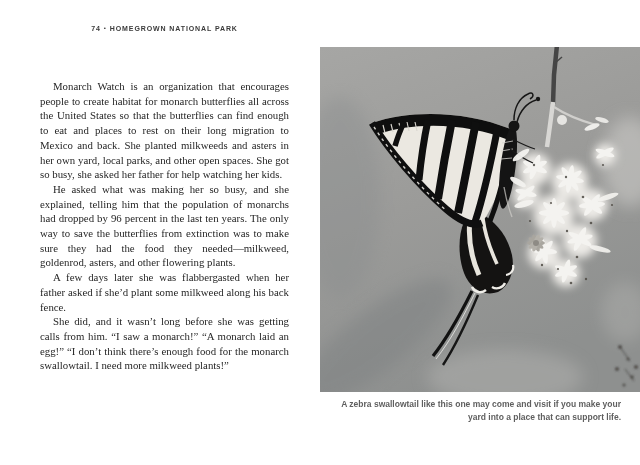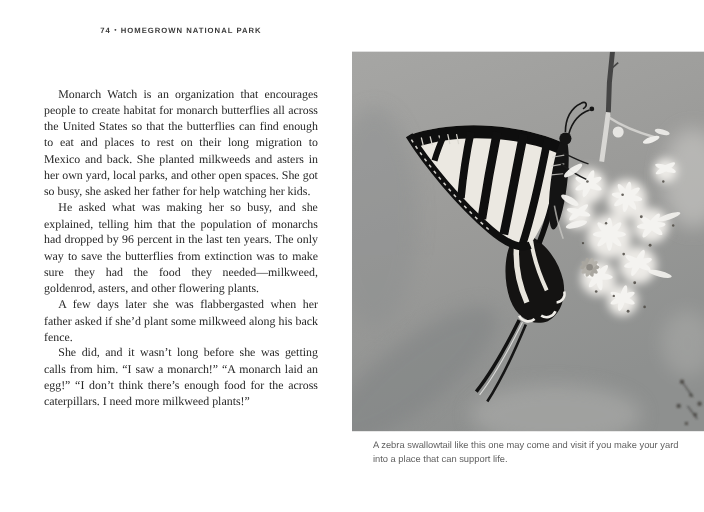--- a/index.html
+++ b/index.html
@@ -27,39 +27,39 @@
   .text-col p{margin:0;text-indent:13px;}
 
   .photo{
     position:absolute;left:320px;top:47px;width:320px;height:345px;
     overflow:hidden;background:#9a9a9a;
   }
   .photo svg{display:block;width:320px;height:345px;}
 
   .caption{
     position:absolute;left:339px;top:398px;width:282px;
-    text-align:left;
+    text-align:right;
     font-family:"Liberation Sans", sans-serif;
-    font-size:8.5px;line-height:13px;color:#5f5f5f;
+    font-size:8.5px;line-height:13px;color:#5f5f5f;font-weight:bold;
   }
 </style>
 </head>
 <body>
 
 <div class="page">
 
   <div class="running-head">
     <span>74</span><span class="sep">•</span><span>HOMEGROWN NATIONAL PARK</span>
   </div>
 
   <div class="text-col">
     <p>Monarch Watch is an organization that encourages people to create habitat for monarch butterflies all across the United States so that the butterflies can find enough to eat and places to rest on their long migration to Mexico and back. She planted milkweeds and asters in her own yard, local parks, and other open spaces. She got so busy, she asked her father for help watching her kids.</p>
     <p>He asked what was making her so busy, and she explained, telling him that the population of monarchs had dropped by 96 percent in the last ten years. The only way to save the butterflies from extinction was to make sure they had the food they needed—milkweed, goldenrod, asters, and other flowering plants.</p>
     <p>A few days later she was flabbergasted when her father asked if she’d plant some milkweed along his back fence.</p>
-    <p>She did, and it wasn’t long before she was getting calls from him. “I saw a monarch!” “A monarch laid an egg!” “I don’t think there’s enough food for the across caterpillars. I need more milkweed plants!”</p>
+    <p>She did, and it wasn’t long before she was getting calls from him. “I saw a monarch!” “A monarch laid an egg!” “I don’t think there’s enough food for the monarch swallowtail. I need more milkweed plants!”</p>
   </div>
 
   <div class="photo">
     <svg viewBox="0 0 320 345" xmlns="http://www.w3.org/2000/svg">
       <defs>
         <linearGradient id="bg" x1="0" y1="0" x2="0.35" y2="1">
           <stop offset="0" stop-color="#a6a6a4"></stop>
           <stop offset="0.5" stop-color="#9b9b99"></stop>
           <stop offset="1" stop-color="#8e908f"></stop>
         </linearGradient>

